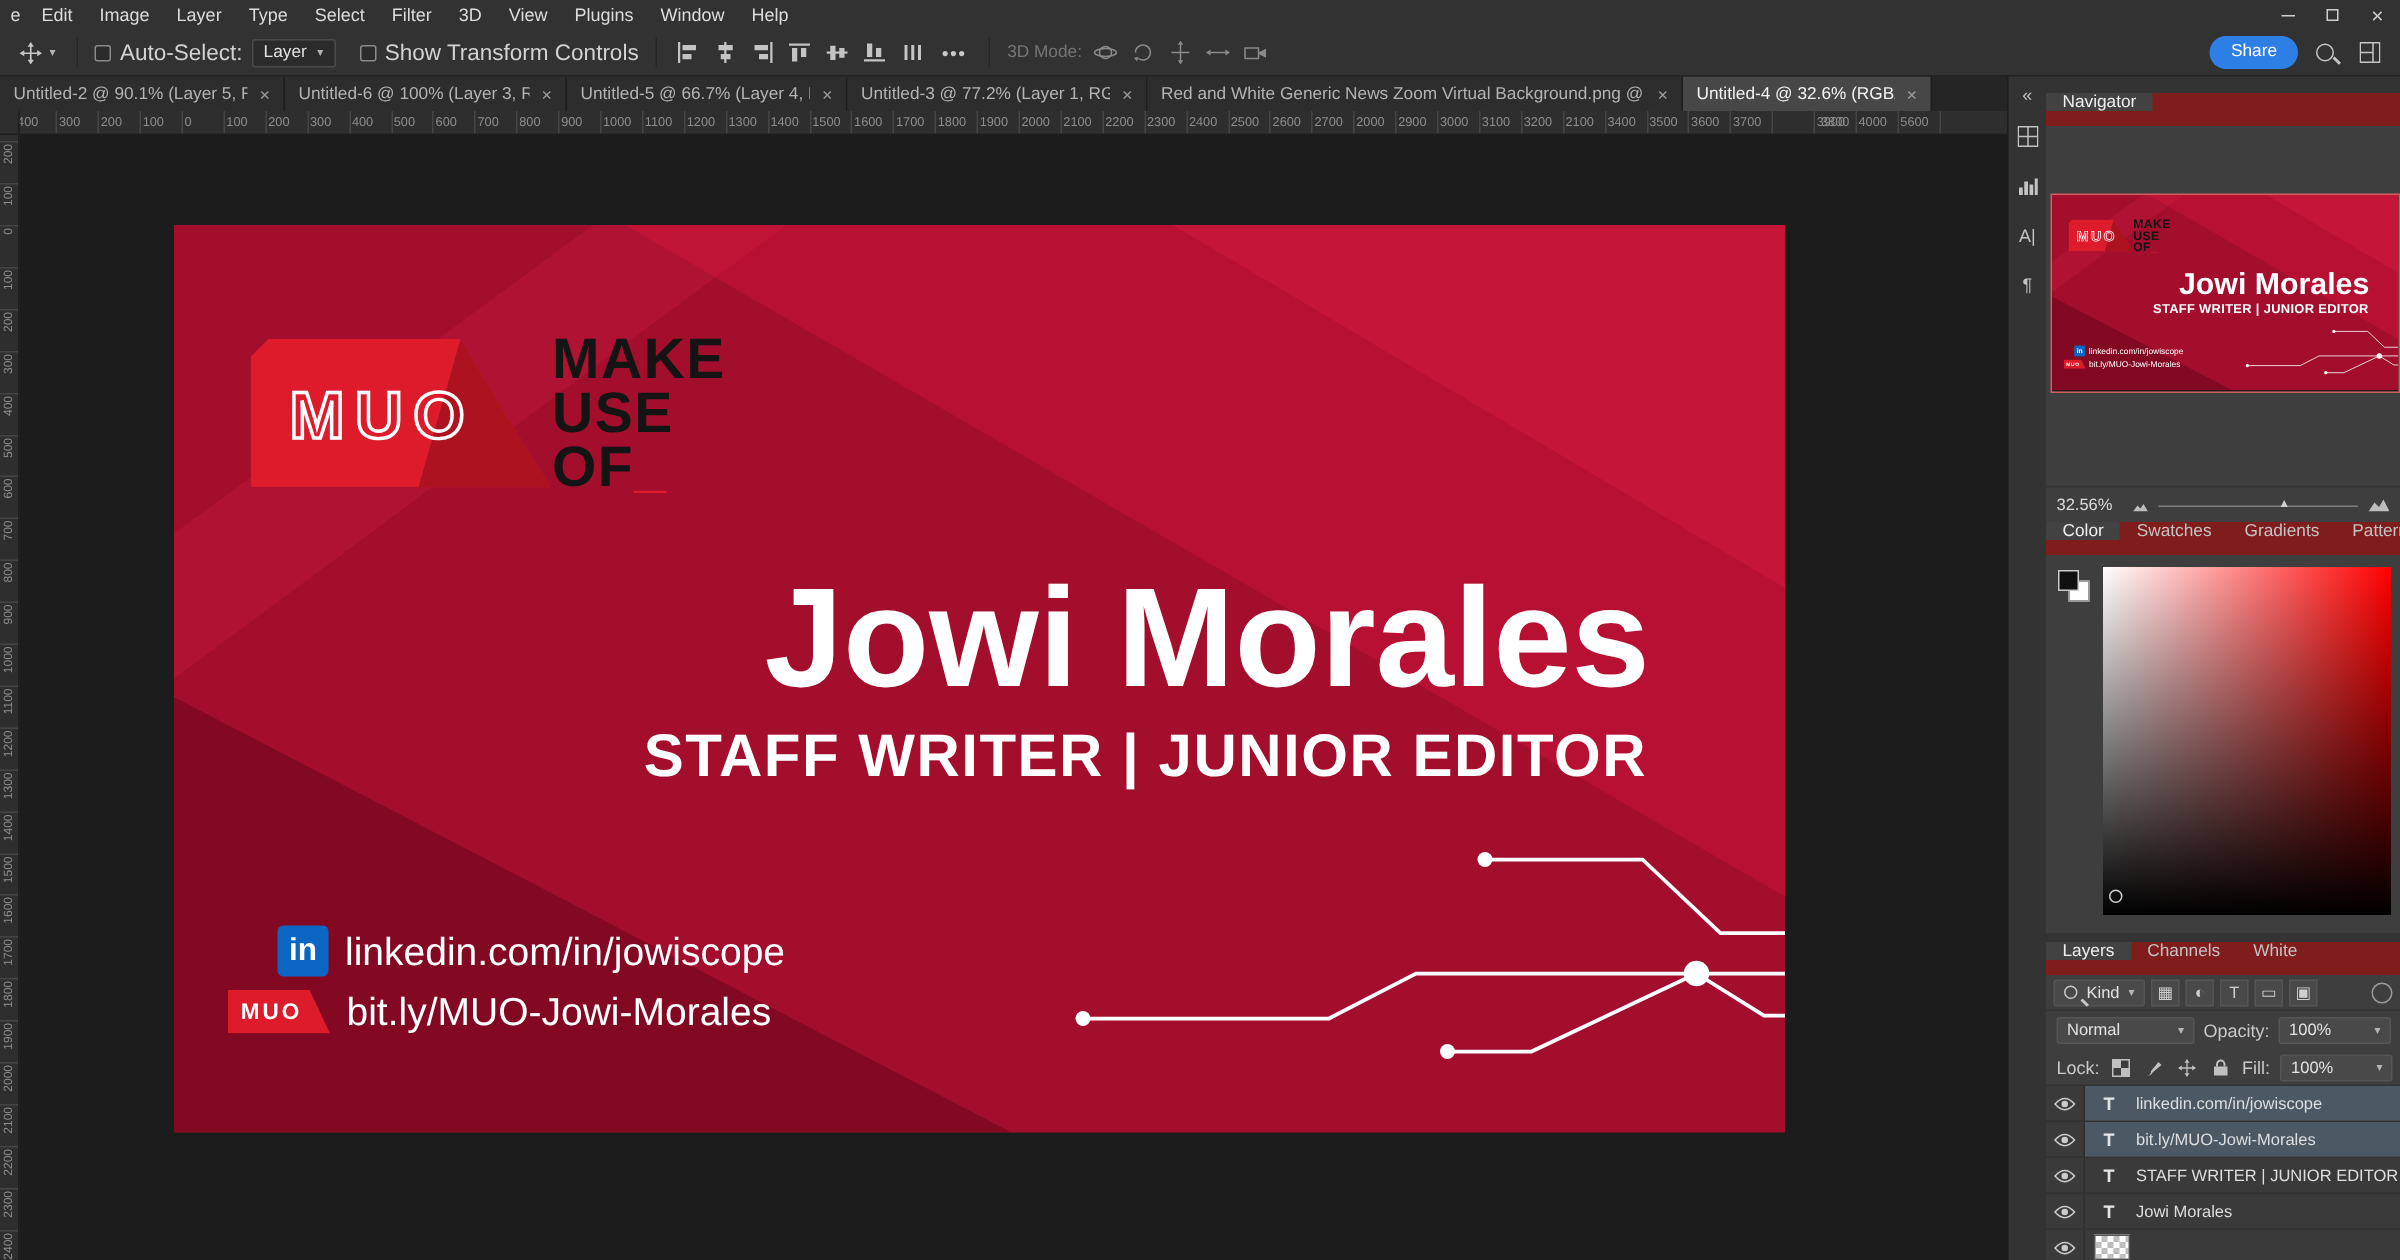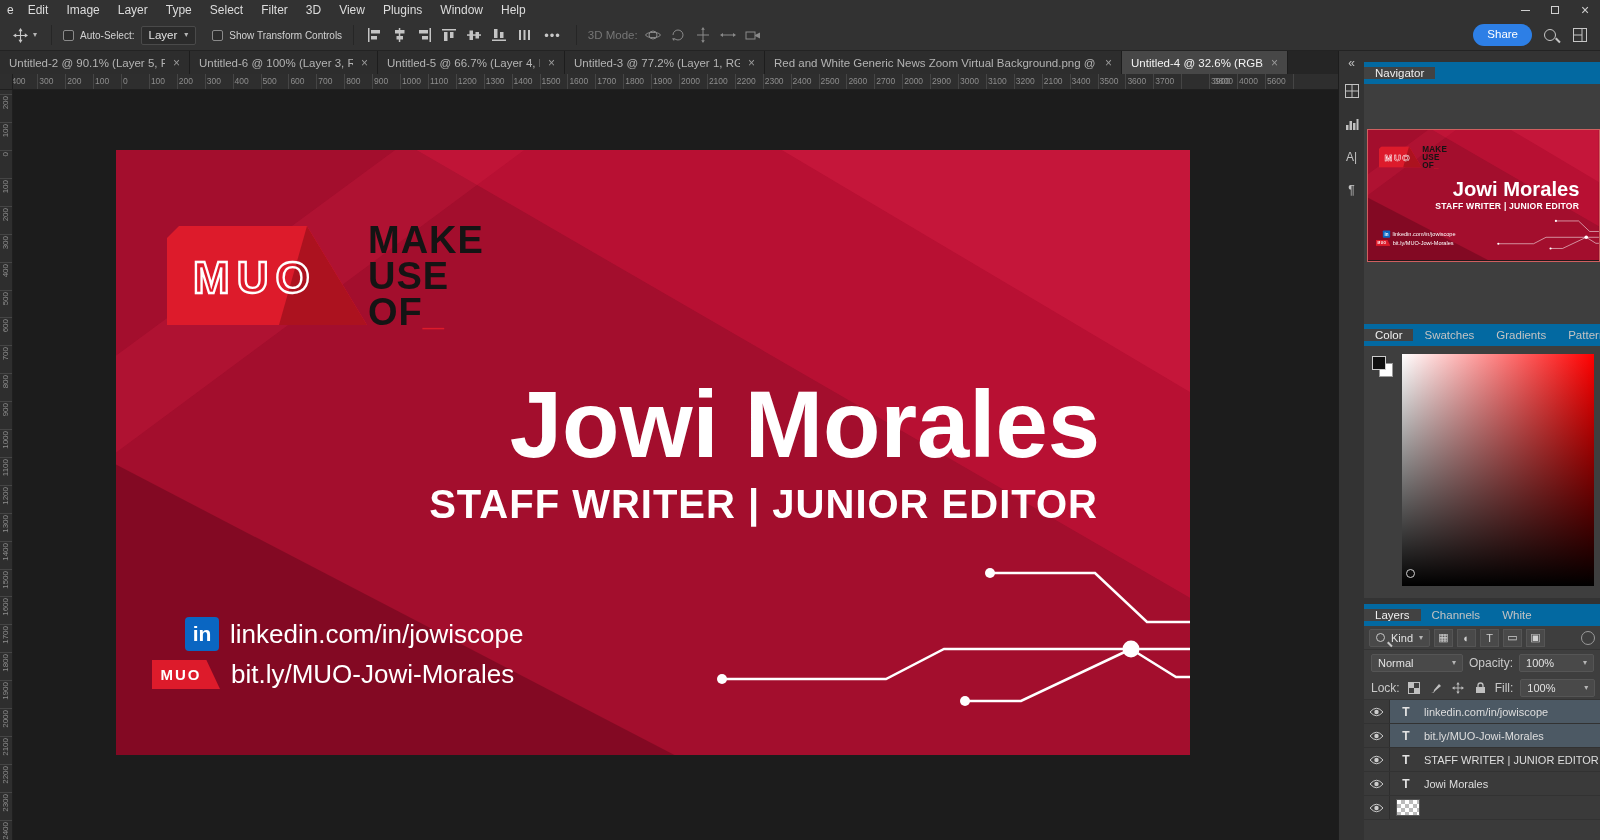--- a/index.html
+++ b/index.html
@@ -15,21 +15,21 @@
   .win-btn{width:30px;height:20px;display:flex;align-items:center;justify-content:center;color:#cfcfcf}
   .win-min-glyph{width:9px;height:1px;background:#cfcfcf}
   .win-max-glyph{width:8px;height:8px;border:1px solid #cfcfcf}
   .win-close-glyph{font-size:14px;line-height:1;color:#cfcfcf}
 
   
   .options-bar{position:absolute;top:20px;left:0;right:0;height:31px;background:#323232;border-bottom:1px solid #232323;display:flex;align-items:center;padding:0 8px;gap:6px;z-index:19}
   .opt-divider{width:1px;height:20px;background:#262626;margin:0 5px;flex:none}
   .tool-preview{display:flex;align-items:center;gap:3px;padding:0 3px}
   .checkbox{width:11px;height:11px;border:1px solid #8a8a8a;background:#2b2b2b;border-radius:2px;flex:none}
-  .opt-label{font-size:10px;color:#d2d2d2;white-space:nowrap}
+  .opt-label{font-size:15px;color:#d2d2d2;white-space:nowrap}
   .dropdown{display:flex;align-items:center;gap:7px;background:#2b2b2b;border:1px solid #4a4a4a;border-radius:2px;padding:1px 7px;font-size:11.5px;color:#e2e2e2;height:19px;white-space:nowrap}
   .caret{font-size:8px;color:#b5b5b5;line-height:1}
   .mini-icon{width:19px;height:19px;display:flex;align-items:center;justify-content:center;flex:none}
   .mini-icon svg{display:block}
   .ellipsis-btn{color:#c8c8c8;font-size:13px;letter-spacing:1px;padding:0 4px}
   .mode3d-label{color:#767676;font-size:11.5px;white-space:nowrap}
   .share-btn{margin-left:auto;background:var(--accent-blue,#2d7fe6);color:#fff;font-size:11.5px;line-height:1;padding:5px 14px;border-radius:12px;flex:none}
   .search-icon{position:relative;width:12px;height:12px;border:1.6px solid #c6c6c6;border-radius:50%;flex:none}
   .search-icon::after{content:"";position:absolute;width:1.8px;height:6px;background:#c6c6c6;left:9.5px;top:8.5px;transform:rotate(-45deg);transform-origin:top left}
   .topbar-iconbtn{width:24px;height:22px;display:flex;align-items:center;justify-content:center;flex:none}
@@ -77,21 +77,21 @@
 
   
   .dock-strip{position:absolute;left:1339px;top:50px;width:25px;height:790px;background:#333;display:flex;flex-direction:column;align-items:center;padding-top:3px;z-index:15}
   .strip-btn{width:20px;height:20px;display:flex;align-items:center;justify-content:center;color:#c2c2c2;font-size:12px;margin-bottom:13px}
   .strip-btn.first{margin-bottom:8px}
 
   
   .right-dock{position:absolute;left:1364px;top:50px;width:236px;height:790px;background:#333;display:flex;flex-direction:column;overflow:hidden;z-index:15}
   .dock-spacer{height:12px;background:#333;flex:none}
   .dock-gap{height:6px;background:#333;flex:none}
-  .panel-tabs{height:22px;background:#0369a1;display:flex;align-items:center;flex:none}
+  .panel-tabs{height:22px;background:#7f1d1d;display:flex;align-items:flex-start;flex:none}
   .panel-tab{padding:0 11px;display:flex;align-items:center;font-size:11.5px;color:#c3c3c3;white-space:nowrap}
   .panel-tab.active{background:#424242;color:#efefef}
   .navigator-body{height:240px;background:#3e3e3e;flex:none;position:relative;padding:46px 0 0 4px}
   .nav-thumb{position:relative;width:231px;height:131px;background:#1a1a1a;outline:1px solid #cf5f5f;overflow:hidden}
   .nav-clone{transform:scale(0.215);transform-origin:0 0;left:0;top:0}
   .nav-zoom-row{height:24px;background:#3e3e3e;border-top:1px solid #343434;display:flex;align-items:center;padding:0 7px;gap:7px;flex:none}
   .zoom-value{font-size:11px;color:#ddd;width:44px;flex:none}
   .zoom-slider{flex:1;position:relative;height:14px}
   .zoom-track{position:absolute;left:0;right:0;top:7px;height:1px;background:#7e7e7e}
   .zoom-thumb{position:absolute;left:60%;top:1px;font-size:8px;color:#d0d0d0}
@@ -563,20 +563,33 @@
         <span class="li-icon">in</span>
         <span class="contact-text">linkedin.com/in/jowiscope</span>
       </div>
       <div class="contact-row row-bitly">
         <span class="muo-mini">MUO</span>
         <span class="contact-text">bit.ly/MUO-Jowi-Morales</span>
       </div>
     </div>
         </div>
     </div>
+    <div class="nav-zoom-row">
+      <span class="zoom-value">32.56%</span>
+      <span><svg width="10" height="8">
+            <path d="M0 8l3-4 2 2 2-3 3 5z" fill="#bdbdbd"></path>
+          </svg></span>
+      <span class="zoom-slider">
+        <span class="zoom-track"></span>
+        <span class="zoom-thumb">▲</span>
+      </span>
+      <span><svg width="14" height="10">
+            <path d="M0 10l4-6 3 3 3-5 4 8z" fill="#bdbdbd"></path>
+          </svg></span>
+    </div>
 
     <div class="panel-tabs">
       <span class="panel-tab active">Color</span>
       <span class="panel-tab">Swatches</span>
       <span class="panel-tab">Gradients</span>
       <span class="panel-tab">Patterns</span>
     </div>
     <div class="color-body">
       <div class="swatch-stack">
         <span class="swatch-bg"></span>

